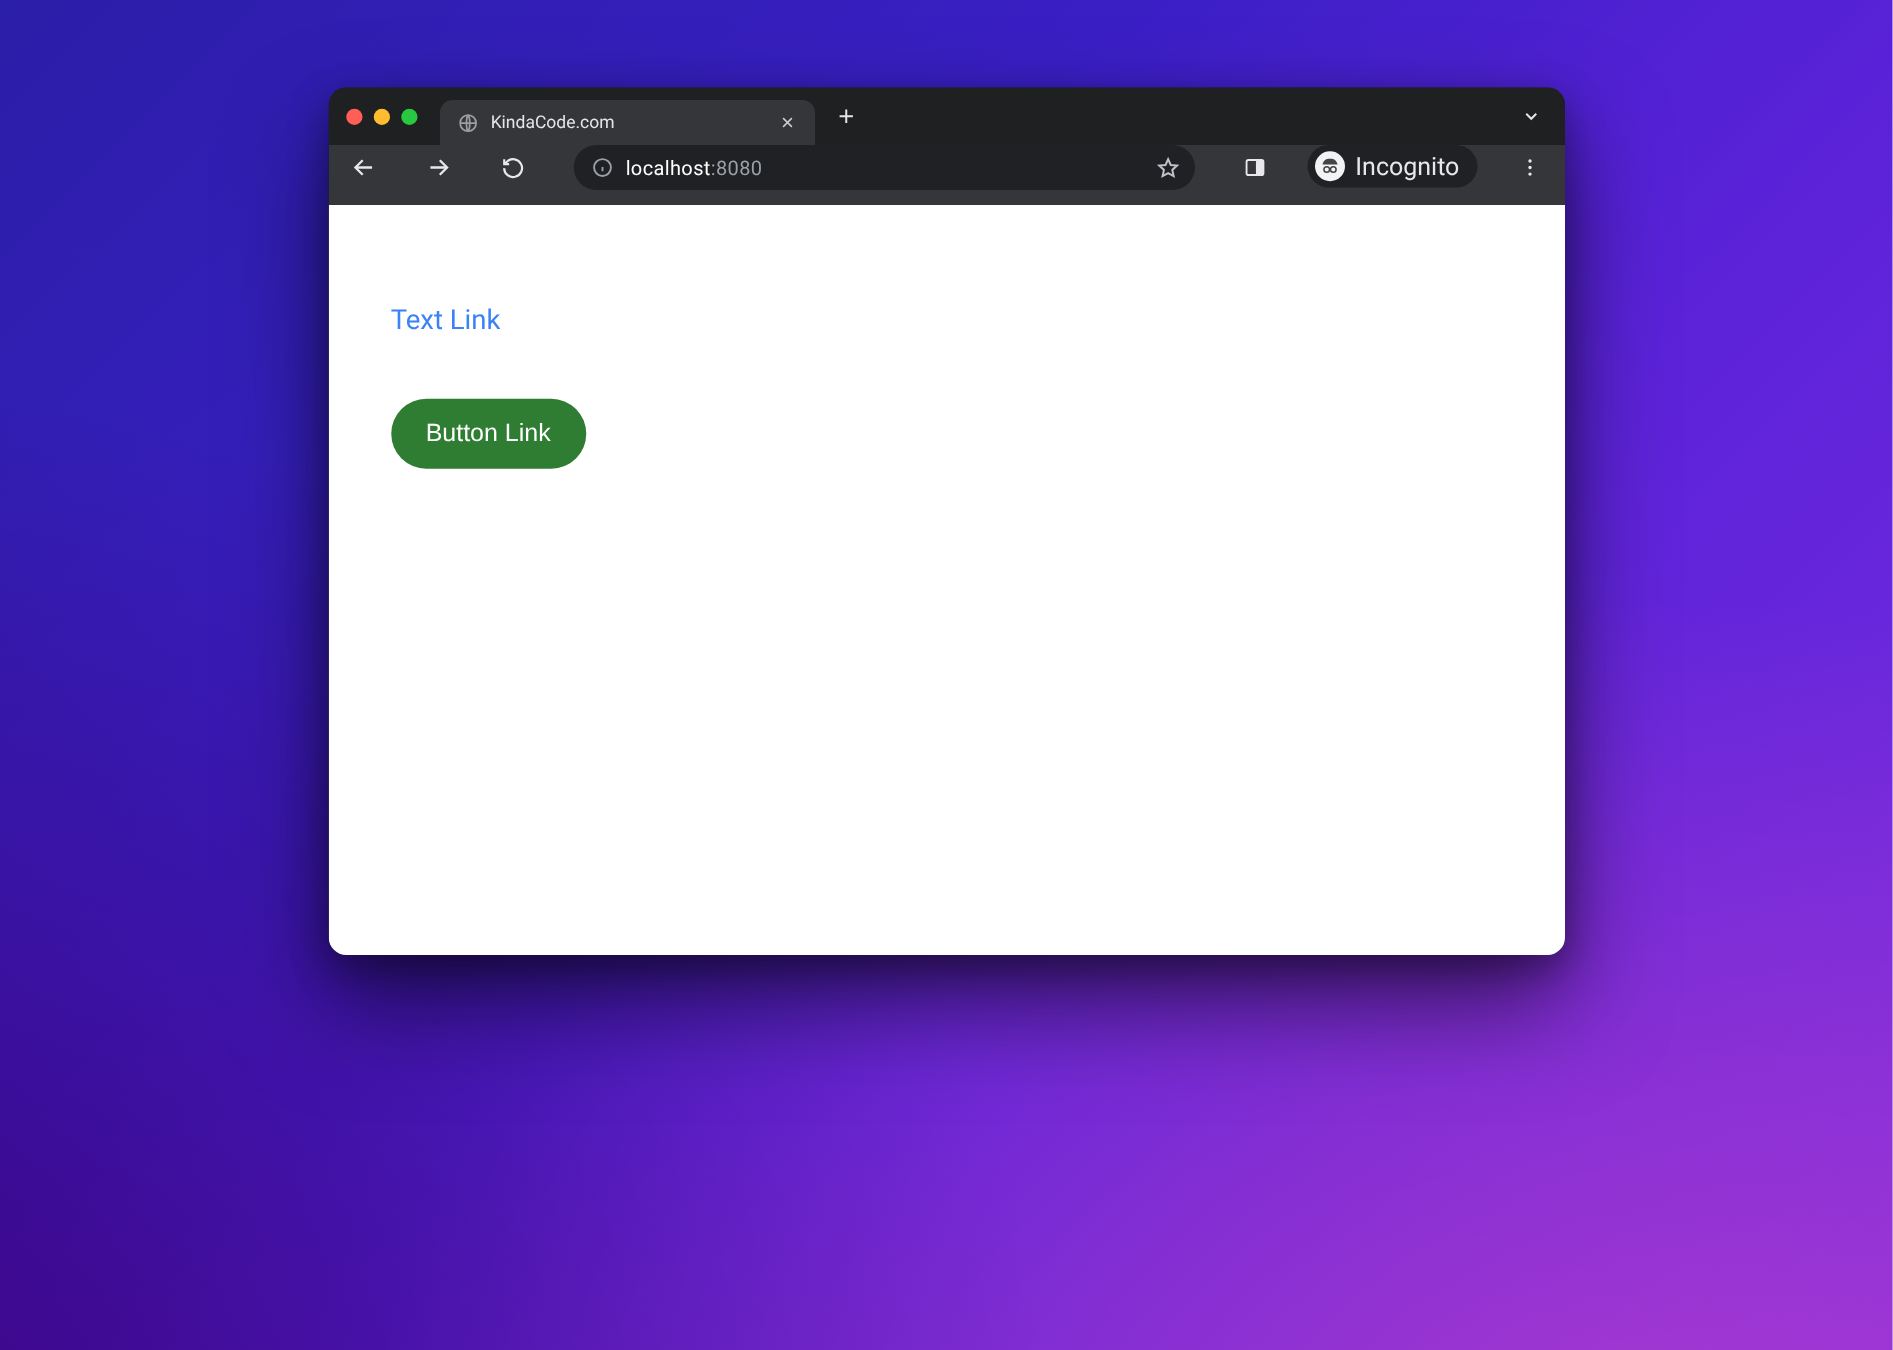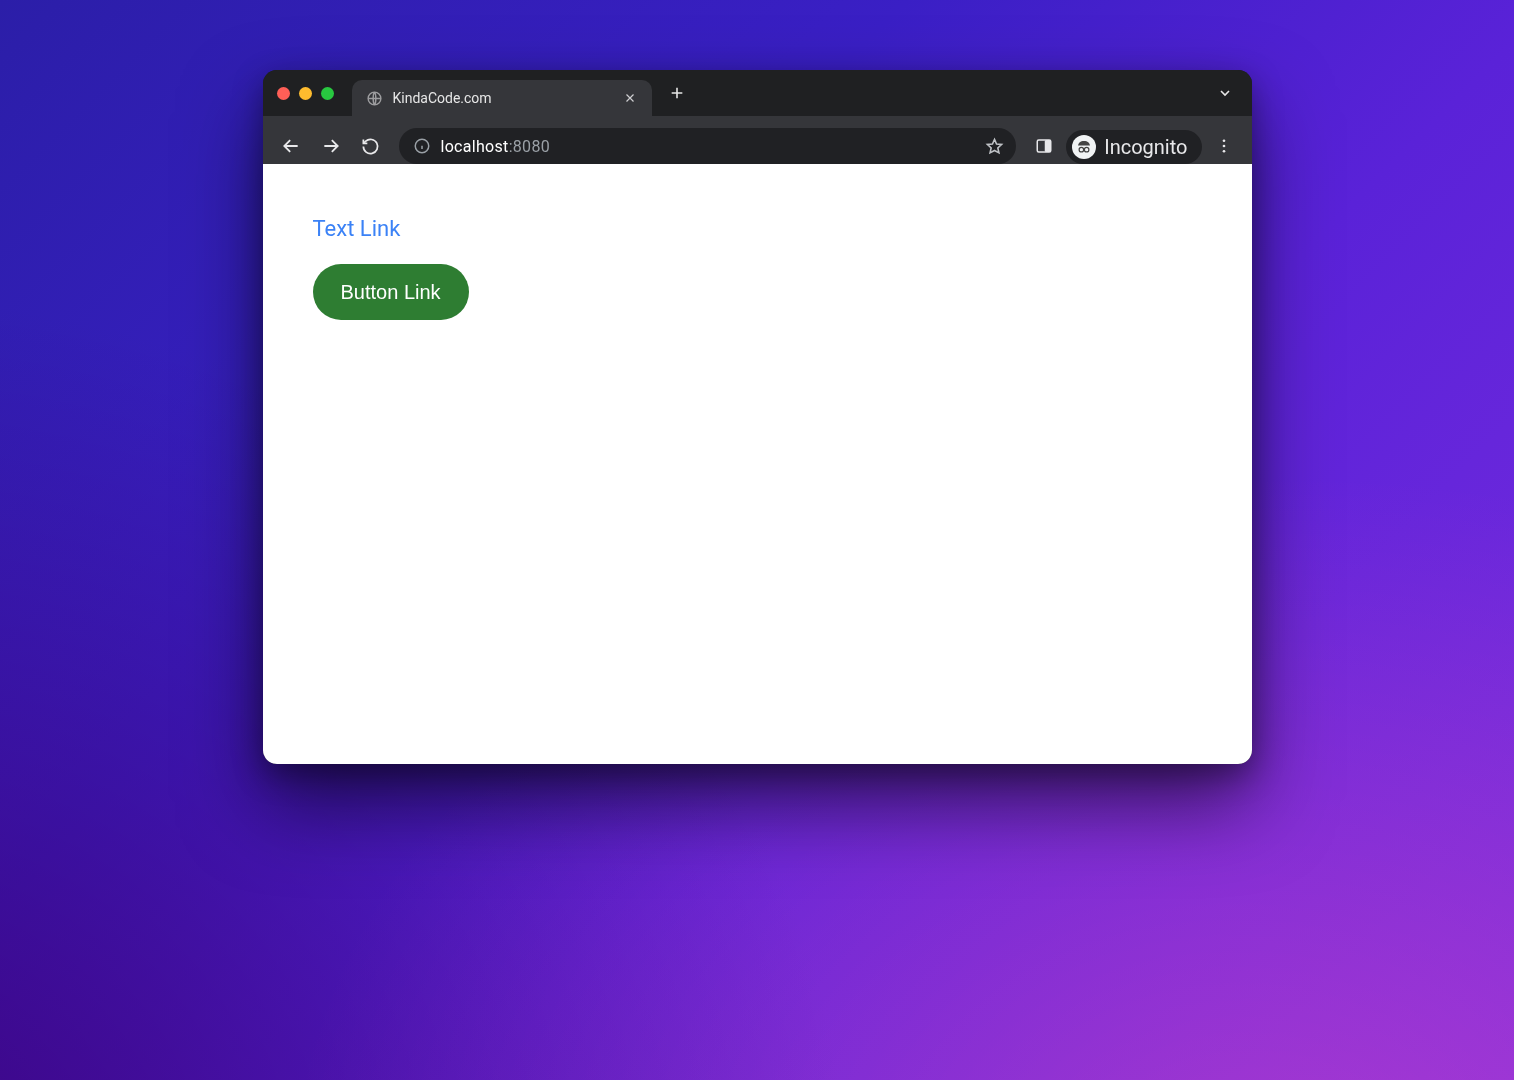--- a/index.html
+++ b/index.html
@@ -80,23 +80,23 @@
     color:#e6e6e6;
     align-self:center;
     cursor:pointer;
   }
 
   
   .toolbar {
     height: 48px;
     background: #35363a;
     display:flex;
-    align-items:flex-end;
+    align-items:flex-start;
     padding: 0 10px;
-    gap: 4px;
+    gap: 24px;
   }
   .iconbtn {
     width: 36px; height: 36px;
     display:flex; align-items:center; justify-content:center;
     color:#e8e8ea;
     border-radius: 18px;
     cursor:pointer;
   }
   .omnibox {
     flex:1;
@@ -130,31 +130,31 @@
   .incognito-pill .avatar {
     width:24px; height:24px; border-radius:50%;
     background:#f1f3f4;
     display:flex; align-items:center; justify-content:center;
   }
 
   
   .viewport {
     background:#ffffff;
     height: 600px;
-    padding: 52px 50px;
+    padding: 80px 50px;
   }
   .textlink {
     color:#3b82f6;
     font-size:22px;
     text-decoration:none;
     cursor:pointer;
     display:inline-block;
   }
   .btnlink {
-    margin-top: 23px;
+    margin-top: 50px;
     display:inline-flex;
     align-items:center;
     justify-content:center;
     height: 56px;
     padding: 0 28px;
     background:#2e7d32;
     color:#ffffff;
     font-size:20px;
     border:none;
     border-radius: 999px;

